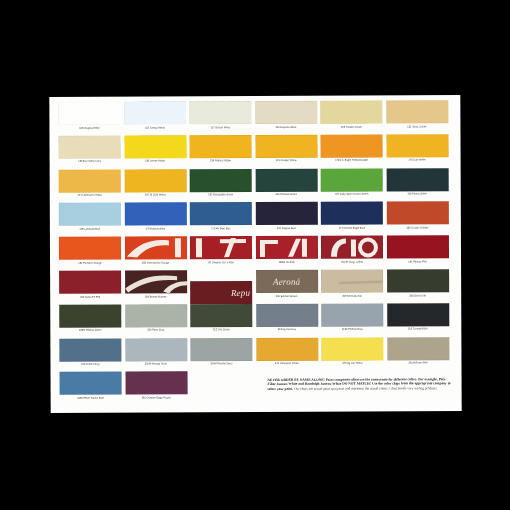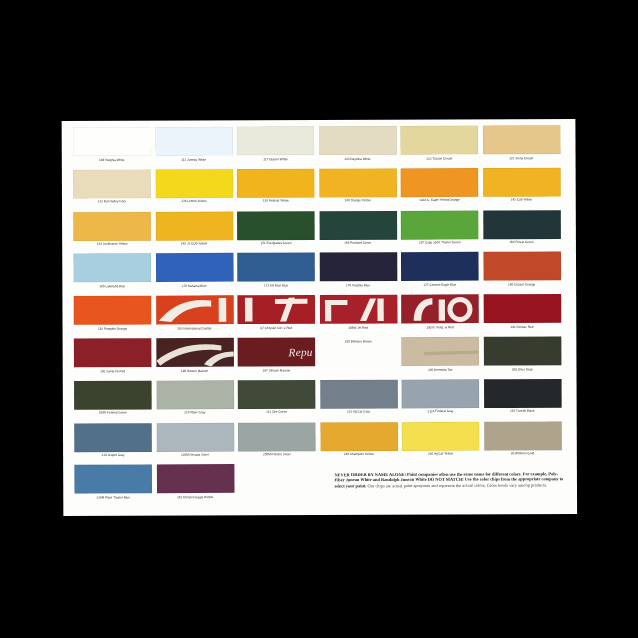--- a/index.html
+++ b/index.html
@@ -287,27 +287,30 @@
             <div class="chip border" style="background: rgb(73, 35, 34);">
               <div class="ovl">
                 <svg viewBox="0 0 62 23" preserveAspectRatio="none">
                   <path d="M0 18 C14 7 32 3 52 6 L52 10 C34 8 16 12 3 22 Z" fill="#e9e2d8"></path>
                   <path d="M38 21 C44 14 52 11 62 11 L62 15 C54 15 48 18 44 23 Z" fill="#e9e2d8"></path>
                 </svg>
               </div>
             </div>
             <div class="lbl">196 Boston Maroon</div>
           </div>
-          <div class="cell" style="left: 131px; top: 169px;">
+          <div class="cell" style="left: 131px; top: 180px;">
             <div class="chip border" style="background: rgb(106, 29, 33);">
               <div class="scripttext" style="text-align: right; padding-right: 2px;">Repu</div>
             </div>
             <div class="lbl">197 Stinson Maroon</div>
           </div>
           <div class="cell" style="left: 196.5px; top: 169px;">
+            <div class="chip border" style="background: rgb(124, 106, 88);">
+              <div class="scripttext" style="text-align: center;">Aeroná</div>
+            </div>
             <div class="lbl">200 Biltmore Brown</div>
           </div>
           <div class="cell" style="left: 262px; top: 169px;">
             <div class="chip border" style="background: rgb(203, 187, 160);">
               <div class="ovl">
                 <svg viewBox="0 0 62 23" preserveAspectRatio="none">
                   <path d="M18 12 L62 11 L62 13.5 L18 14.5 Z" fill="#b9a98e"></path>
                 </svg>
               </div>
               <div class="scripttext" style="text-align: left; padding-left: 2px; color: rgb(203, 191, 166);">s</div>

